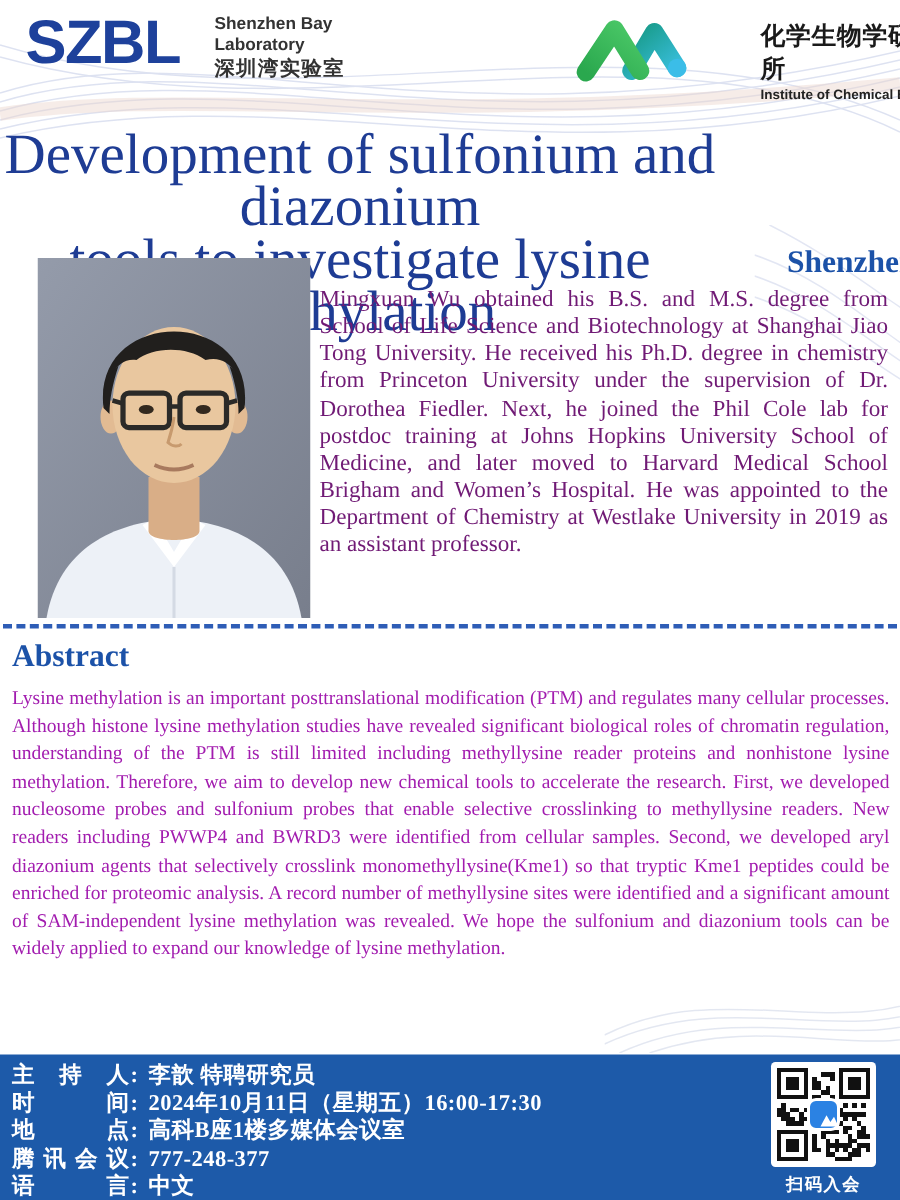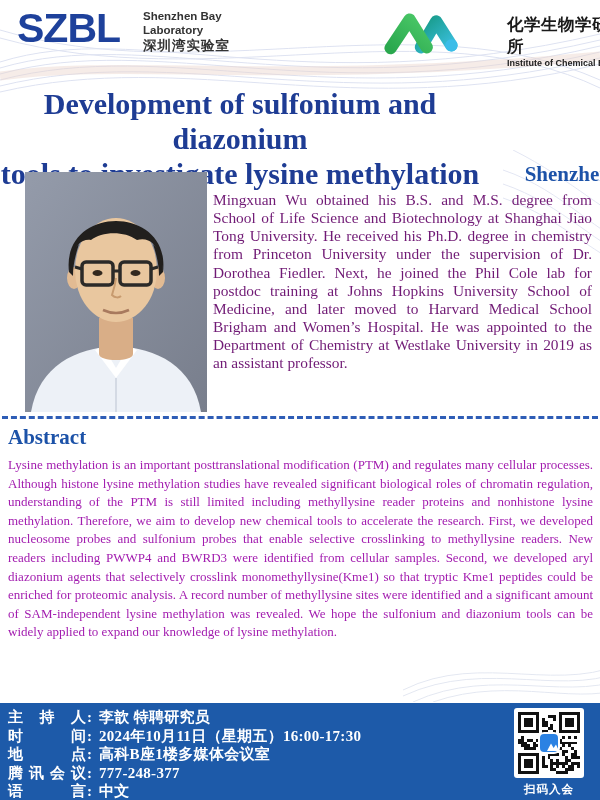--- a/index.html
+++ b/index.html
@@ -35,21 +35,21 @@
   
   .series-title{
     left:0;top:51px;width:600px;text-align:center;white-space:nowrap;
     font-weight:bold;font-size:26px;color:var(--series_mint);
     letter-spacing:0.2px;
   }
 
   
   .main-title{
     left:0;top:86px;width:480px;text-align:center;
-    font-weight:bold;font-size:30px;line-height:35px;
+    font-weight:normal;font-size:38px;line-height:35px;
     color:var(--title_navy);
   }
 
   
   .bio-heading{
     right:22px;top:162px;
     font-weight:bold;font-size:21px;color:var(--heading_blue);
   }
   .photo{left:25px;top:172px;width:182px;height:240px;}
   .photo svg{display:block;}

